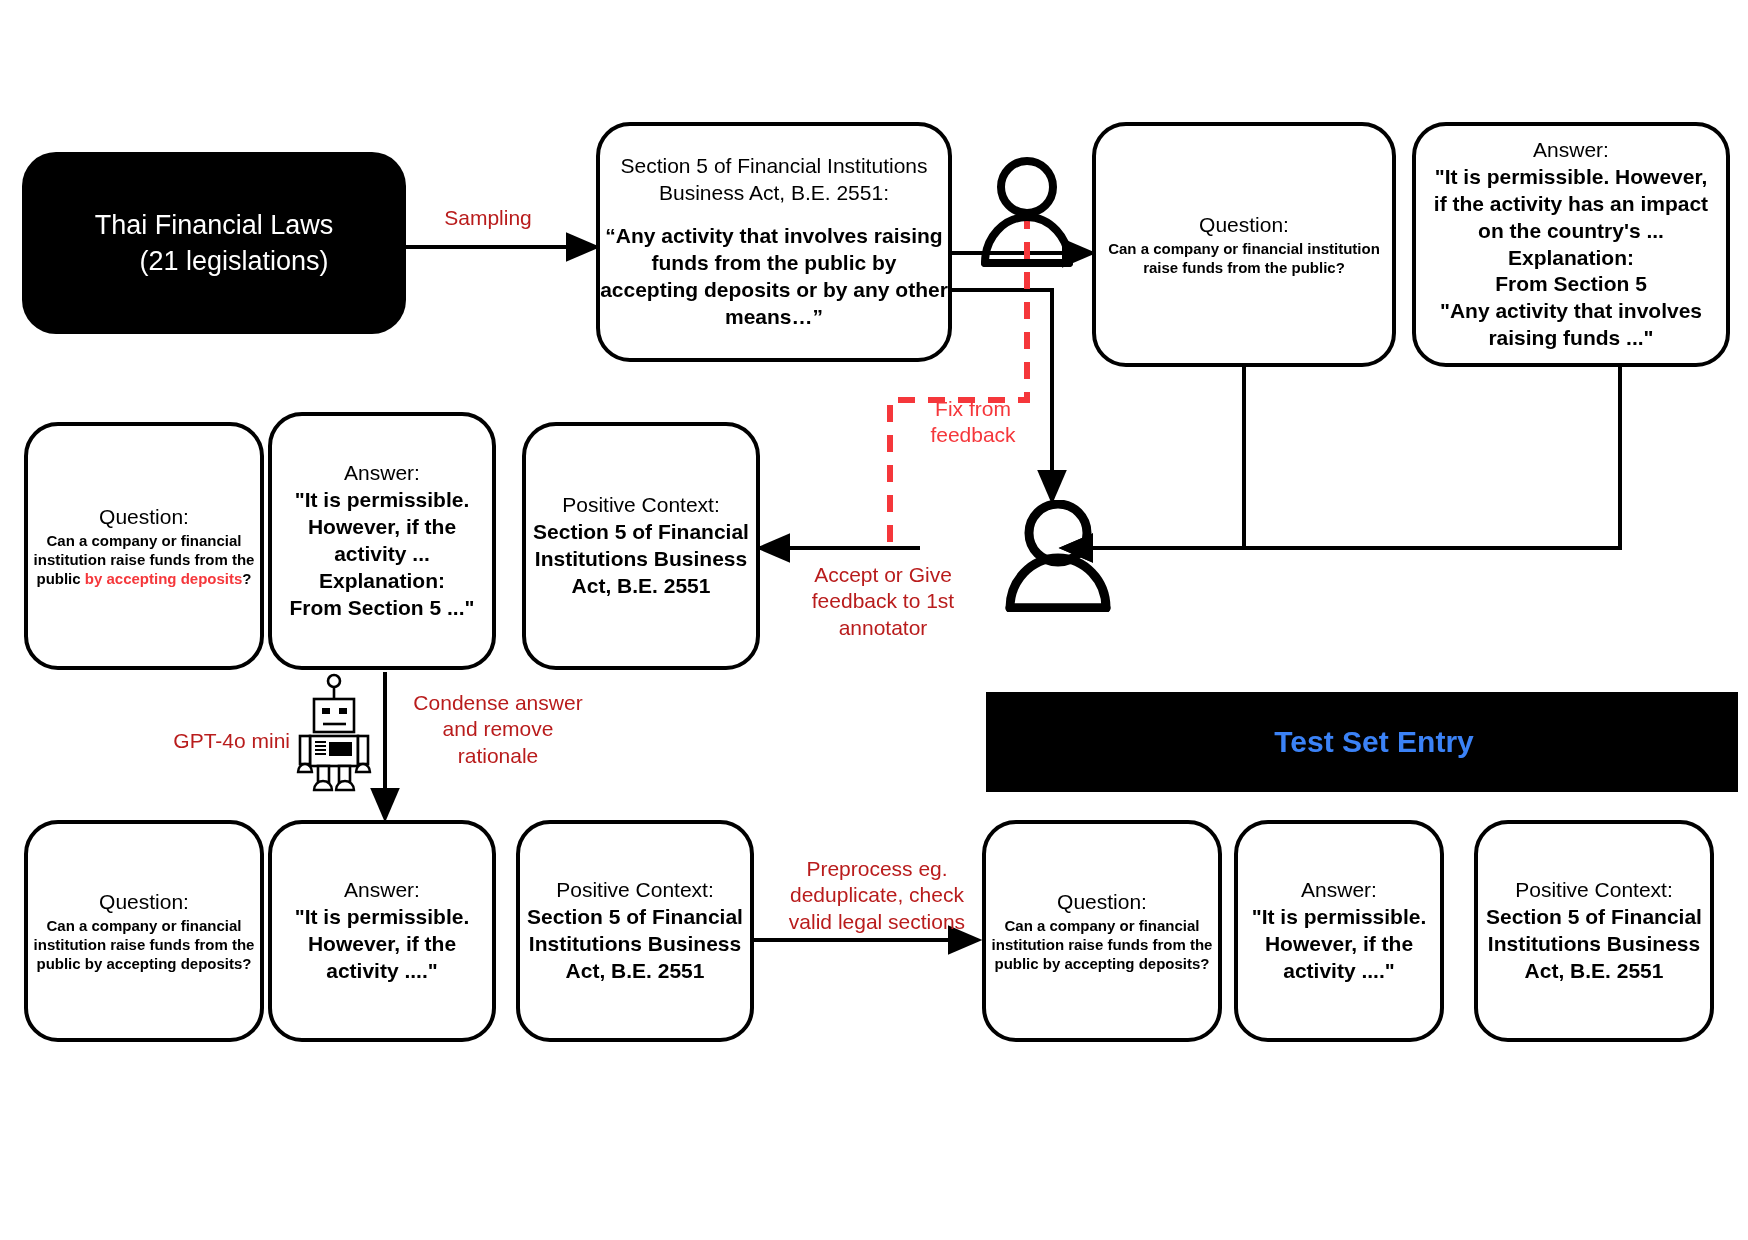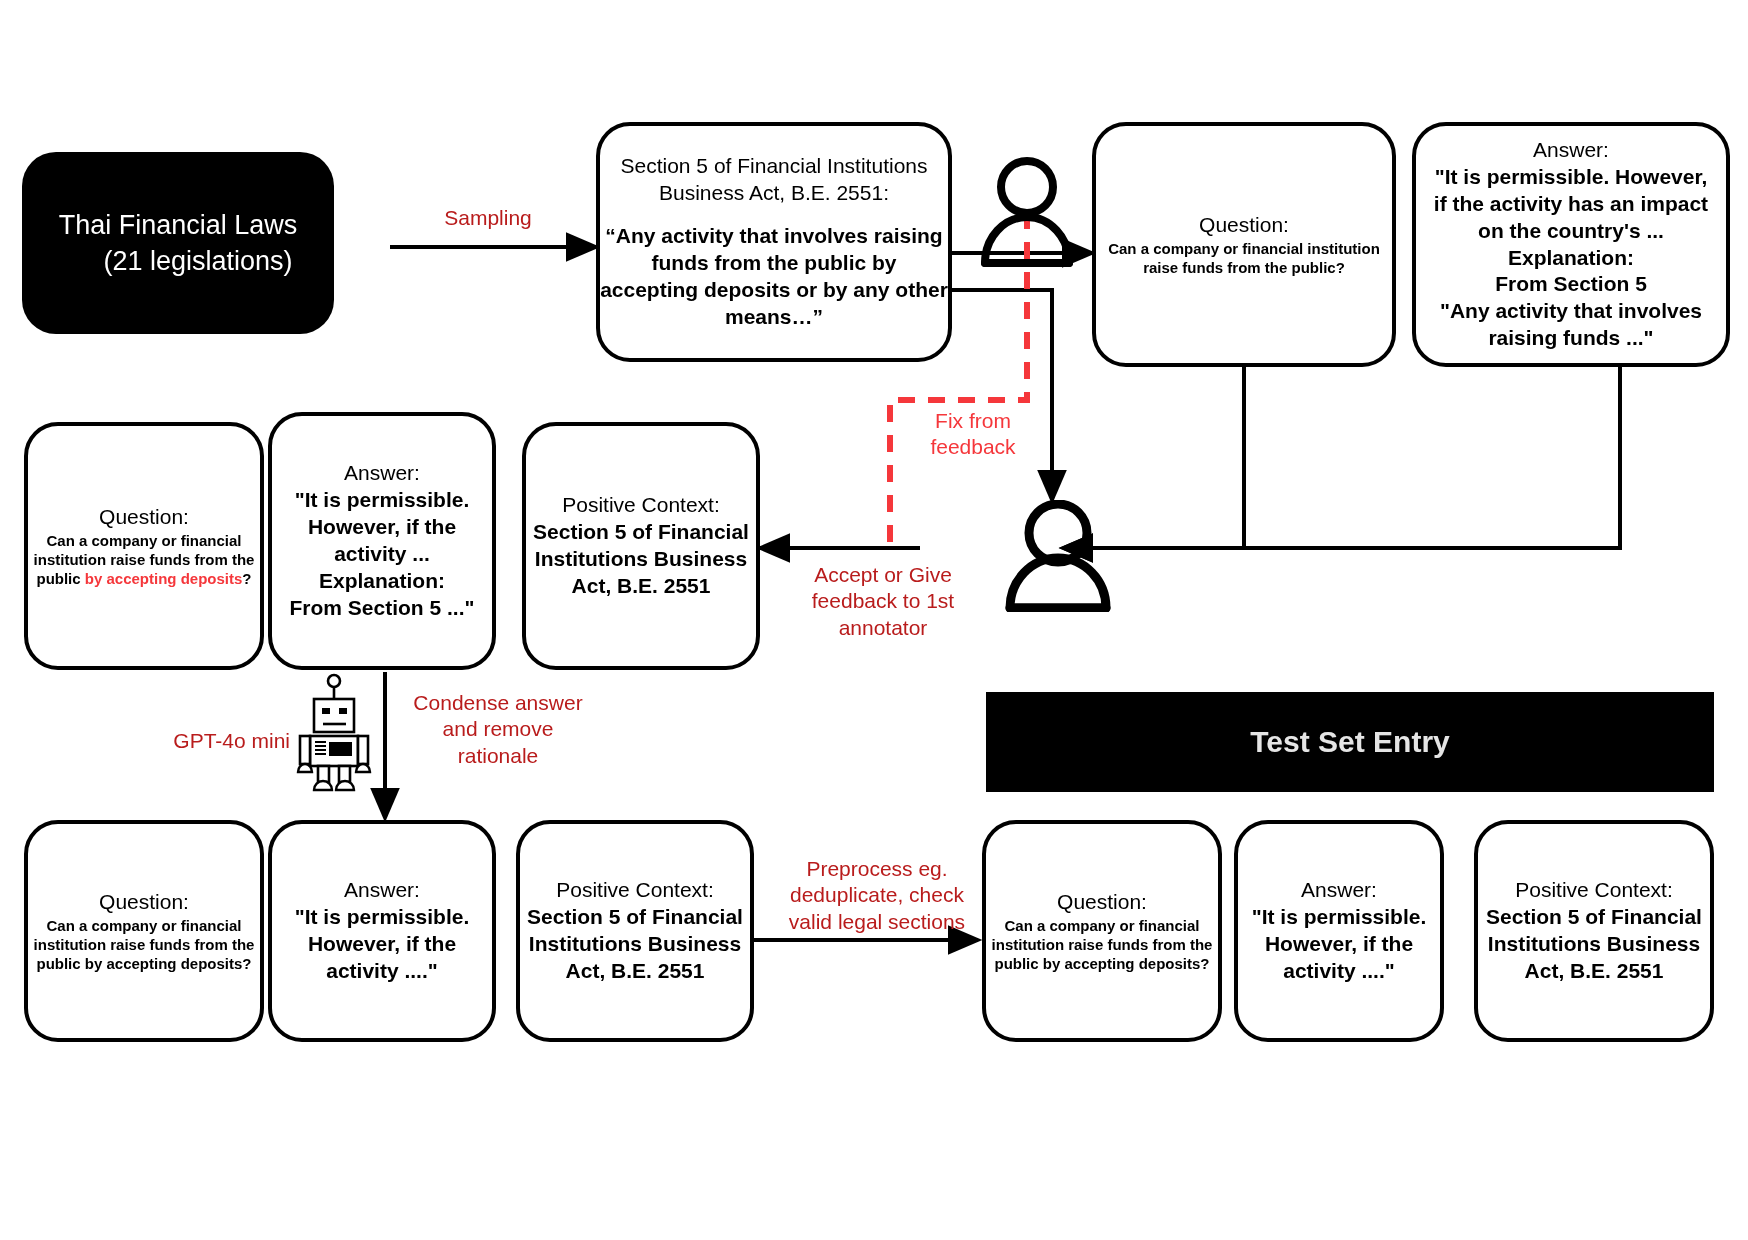--- a/index.html
+++ b/index.html
@@ -56,28 +56,29 @@
     align-items: center;
     justify-content: center;
     text-align: center;
     z-index: 6;
   }
   .black-box .t1 { font-size: 27px; line-height: 1.34; }
   .black-box .t2 { font-size: 27px; line-height: 1.34; margin-left: 40px; }
   .banner {
     position: absolute;
     background: #000000;
-    color: #e5e5e5;
+    color: #3b82f6;
     display: flex;
     align-items: center;
     justify-content: center;
     font-weight: 700;
     font-size: 30px;
     z-index: 8;
     border-radius: 0;
+    padding-left: 24px;
   }
   .edge-label {
     position: absolute;
     font-size: 21px;
     line-height: 1.26;
     text-align: center;
     color: #b91c1c;
     z-index: 7;
     background: transparent;
   }
@@ -131,42 +132,42 @@
 
     <path d="M385,672 L385,818" stroke="#000" stroke-width="4" fill="none" marker-end="url(#arrow)"></path>
 
     <path d="M754,940 L978,940" stroke="#000" stroke-width="4" fill="none" marker-end="url(#arrow)"></path>
   </svg>
 
   <svg class="wires wires-top" viewBox="0 0 1748 1240">
     <path d="M1027,212 L1027,400 L890,400 L890,548" stroke="#f5373b" stroke-width="6" fill="none" stroke-dasharray="17 13" stroke-linecap="butt"></path>
   </svg>
 
-  <div class="black-box" style="left:22px; top:152px; width:312px; height:182px;align-items:center;">
+  <div class="black-box" style="left:22px; top:152px; width:384px; height:182px;align-items:center;">
     <div class="t1">Thai Financial Laws</div>
     <div class="t2">(21 legislations)</div>
   </div>
 
   <div class="edge-label" style="left:418px; top:205px; width:140px;">Sampling</div>
 
   <div class="box" style="left:596px; top:122px; width:356px; height:240px;">
     <div class="lbl">Section 5 of Financial Institutions</div>
     <div class="lbl" style="margin-bottom:16px;">Business Act, B.E. 2551:</div>
     <div class="val">“Any activity that involves raising funds from the public by accepting deposits or by any other means…”</div>
   </div>
 
   <div class="person" style="left:975px; top:155px; width:104px; height:112px;">
     <svg viewBox="0 0 104 112" width="104" height="112">
       <circle cx="52" cy="32" r="26" fill="none" stroke="#000" stroke-width="8"></circle>
       <path d="M10,108 a42,46 0 0 1 84,0 z" fill="none" stroke="#000" stroke-width="8" stroke-linejoin="round"></path>
       <path d="M10,108 L94,108" stroke="#000" stroke-width="8" stroke-linecap="round"></path>
     </svg>
   </div>
 
-  <div class="edge-label red" style="left:898px; top:408px; width:150px; white-space:pre-line;text-align:center;">Fix from
+  <div class="edge-label red" style="left:898px; top:396px; width:150px; white-space:pre-line;text-align:center;">Fix from
 feedback</div>
 
   <div class="box" style="left:1092px; top:122px; width:304px; height:245px;">
     <div class="lbl">Question:</div>
     <div class="val q">Can a company or financial institution raise funds from the public?</div>
   </div>
 
   <div class="box" style="left:1412px; top:122px; width:318px; height:245px; padding:8px 10px;">
     <div class="lbl">Answer:</div>
     <div class="val" style="white-space:pre-line;">"It is permissible. However, if the activity has an impact on the country's ...

